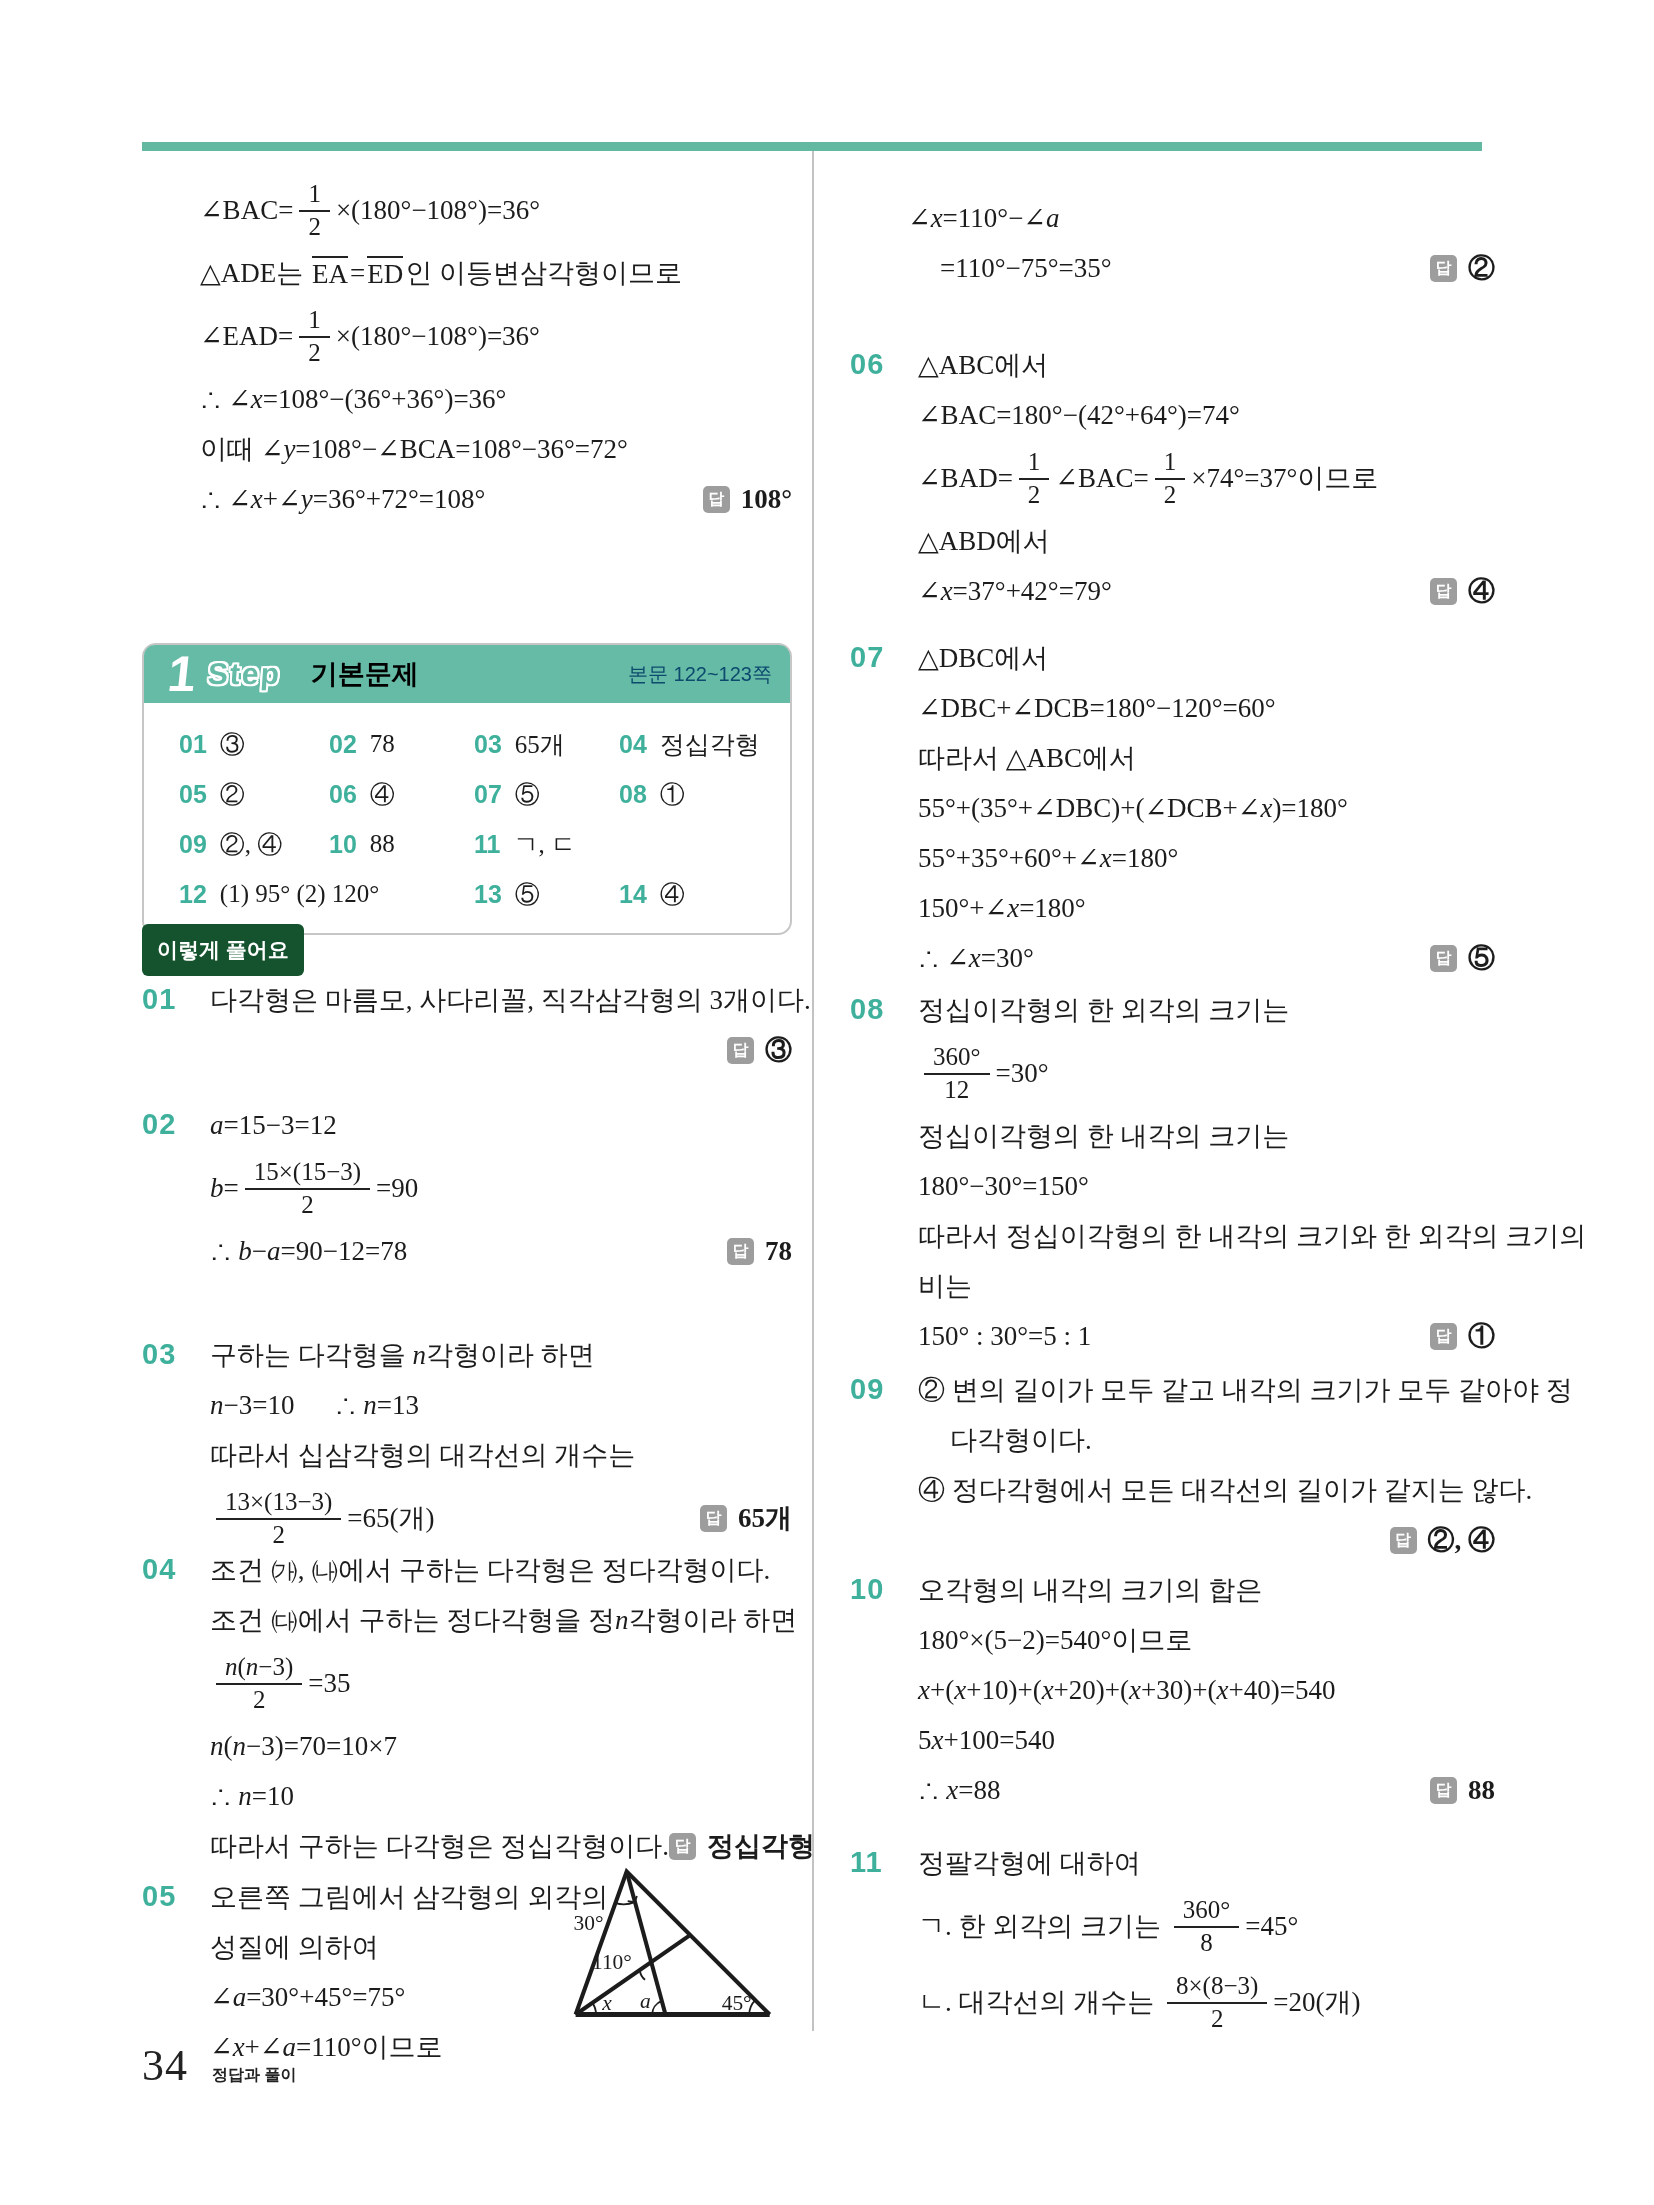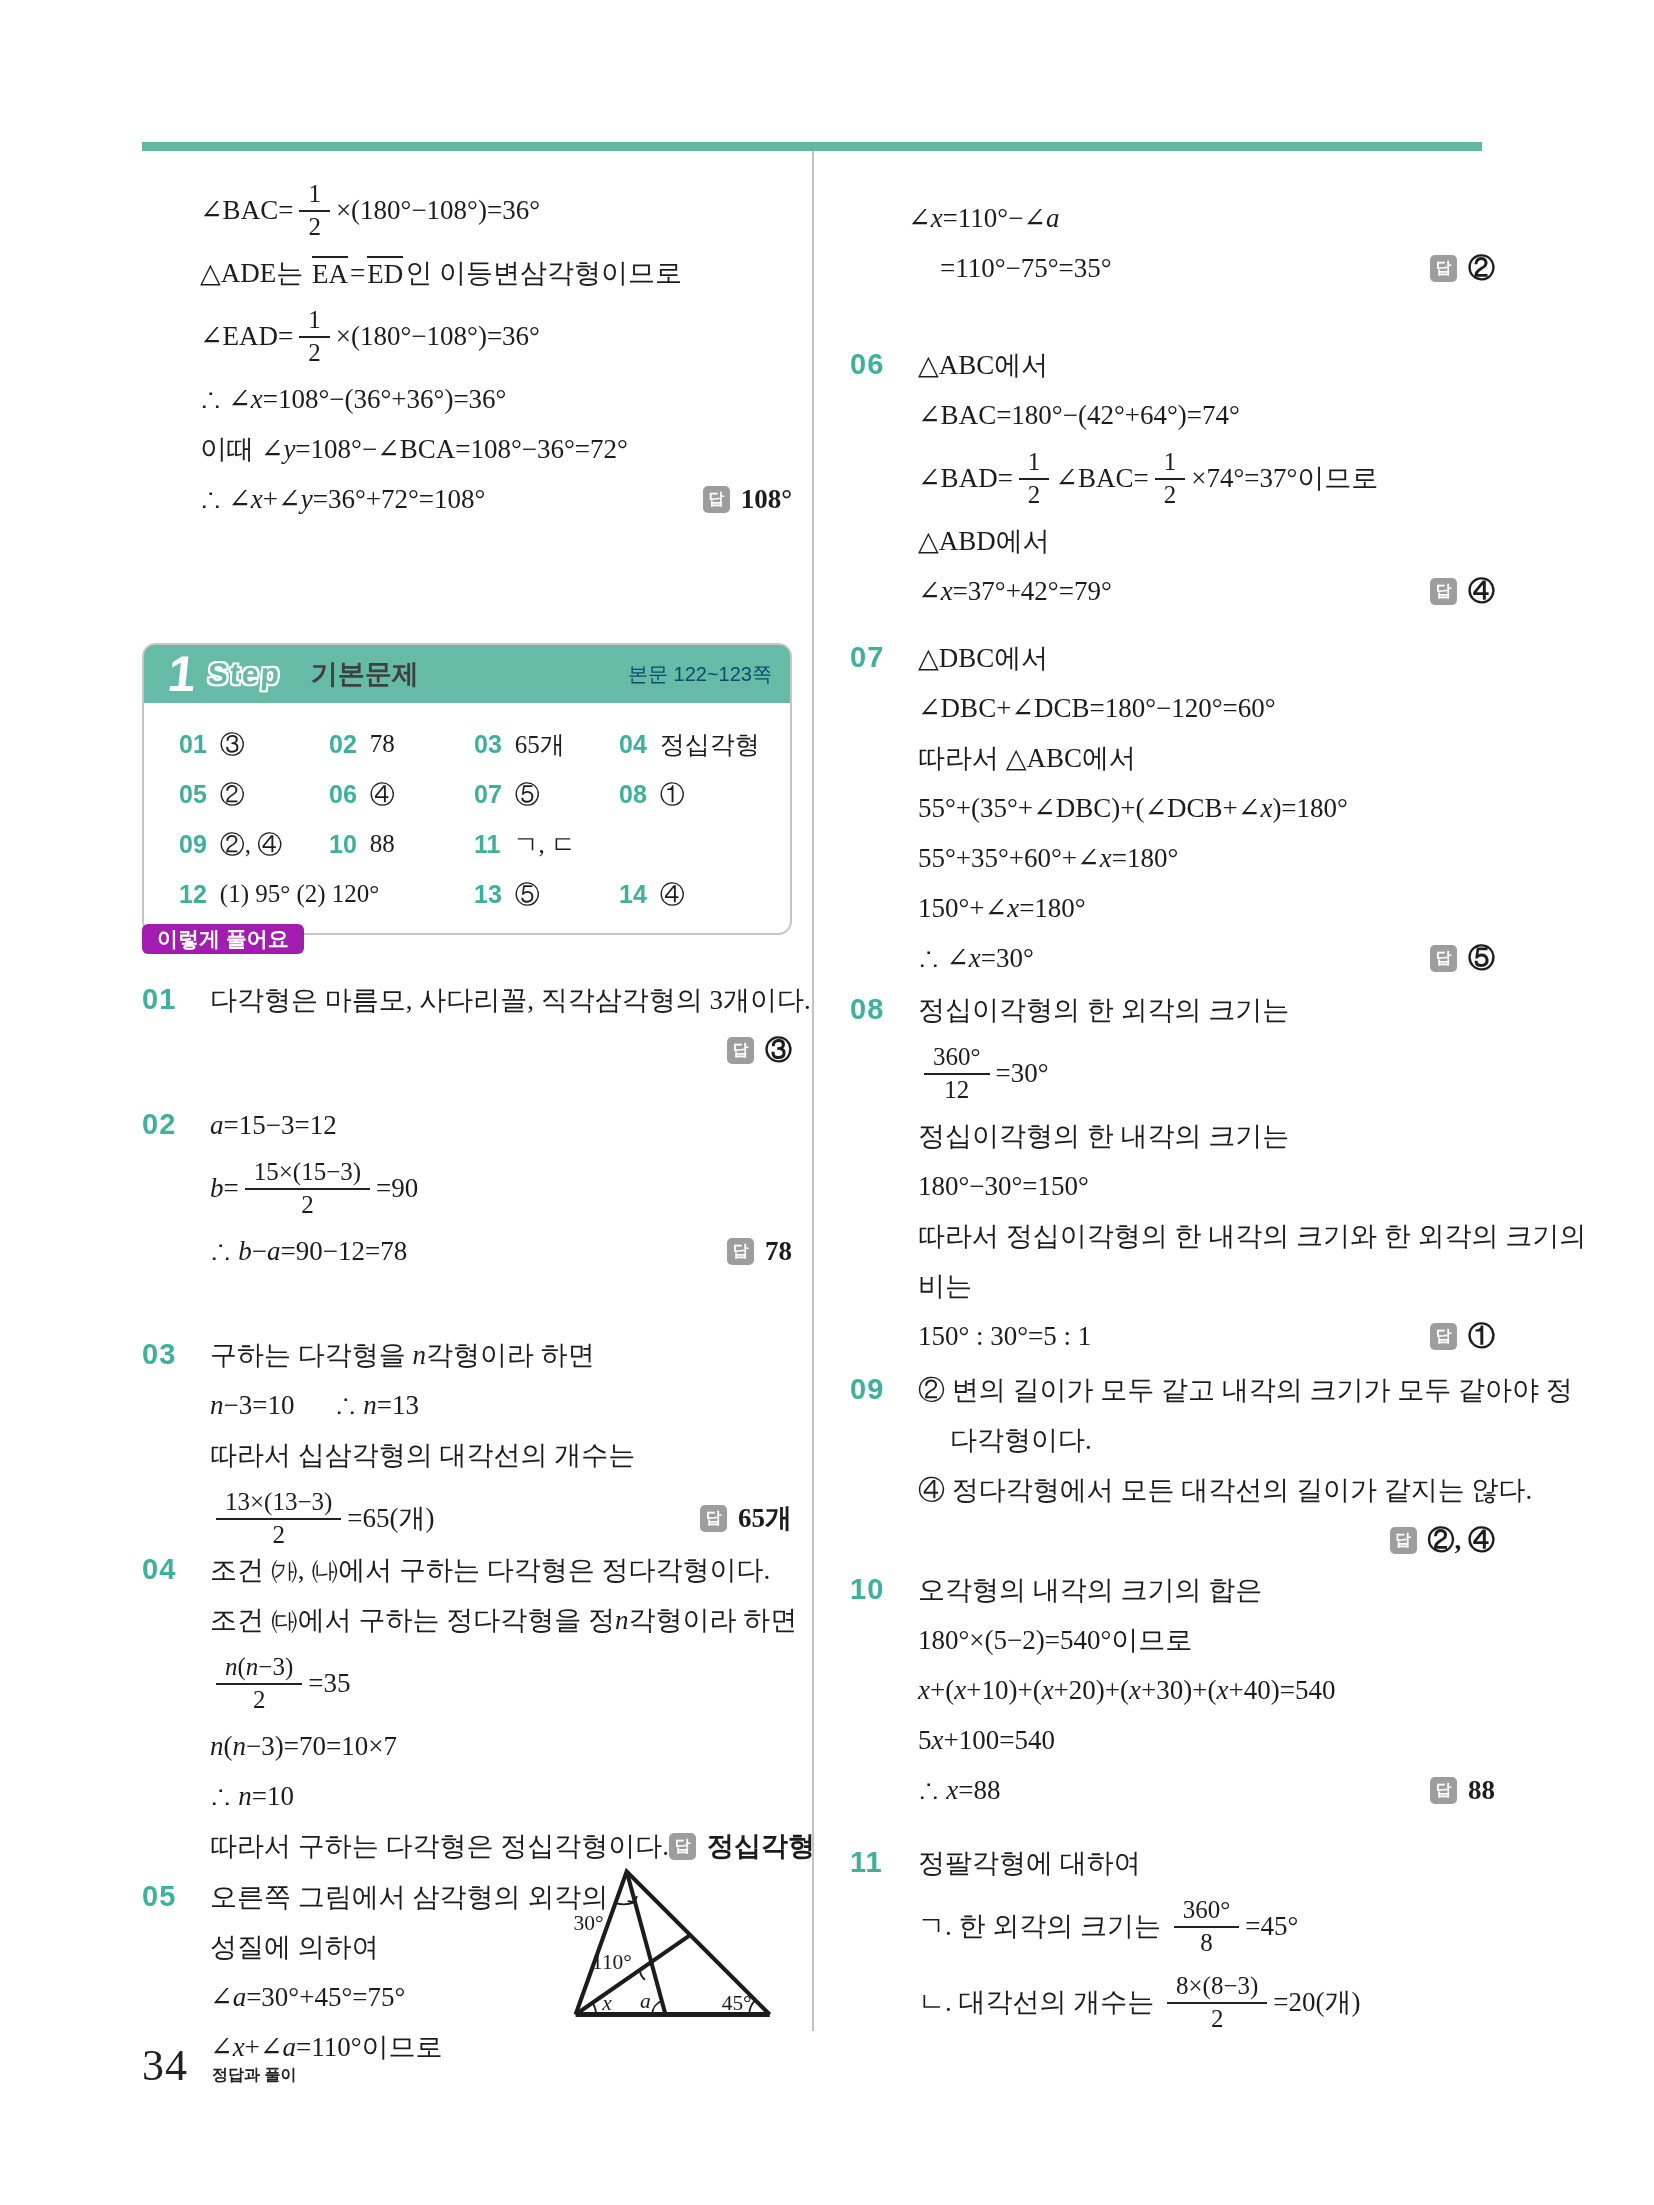--- a/index.html
+++ b/index.html
@@ -61,43 +61,43 @@
   .ab-step-num{
     color:#fff;font-size:50px;font-weight:bold;line-height:1;
     margin:0 12px 0 24px;transform:skewX(-6deg);
   }
   .ab-step-word{
     font-size:30px;font-weight:bold;letter-spacing:2px;color:#66bba6;
     text-shadow:-2px -2px 0 #fff,2px -2px 0 #fff,-2px 2px 0 #fff,2px 2px 0 #fff,
                 -2px 0 0 #fff,2px 0 0 #fff,0 -2px 0 #fff,0 2px 0 #fff;
     transform:skewX(-4deg);
   }
-  .ab-title{color:#404040;font-size:27px;font-weight:bold;margin-left:30px;}
+  .ab-title{color:#000000;font-size:27px;font-weight:bold;margin-left:30px;}
   .ab-ref{
     position:absolute;right:18px;top:50%;transform:translateY(-50%);
     font-size:20px;color:#0c4a6e;margin-left:23px;
   }
   .ab-body{
     padding:16px 10px 14px 35px;
     display:grid;grid-template-columns:150px 145px 145px 1fr;
   }
   .ans-cell{display:flex;align-items:center;min-height:50px;gap:13px;font-size:25px;}
   .ans-cell.wide{grid-column:span 2;}
   .ans-no{
     color:#3fb09b;font-weight:bold;font-size:25px;
     font-family:"Liberation Sans","DejaVu Sans",sans-serif;
   }
   .ans-val{color:#1c1c1c;}
 
   
   .how-to{
     position:absolute;left:142px;top:924px;
-    background:#a21caf;color:#fff;border-radius:6px;
-    font-family:"Liberation Sans","DejaVu Sans",sans-serif;
-    font-weight:bold;font-size:21px;padding:1px 15px;
+    background:#14532d;color:#fff;border-radius:6px;
+    font-family:"Liberation Sans","DejaVu Sans",sans-serif;
+    font-weight:bold;font-size:21px;padding:12px 15px;
   }
 
   
   .fig{position:absolute;right:6px;top:-14px;}
   .fig text{font-size:21px;fill:#1c1c1c;}
   .sol-05 .sol-lines{width:380px;}
 
   
   .footer{position:absolute;left:142px;top:2040px;display:flex;align-items:baseline;gap:24px;}
   .page-num{font-size:44px;letter-spacing:1px;color:#222;}

